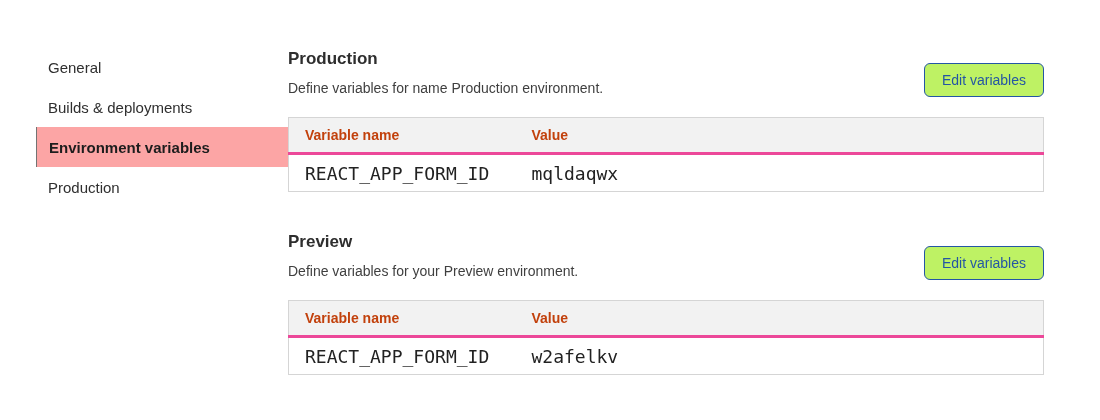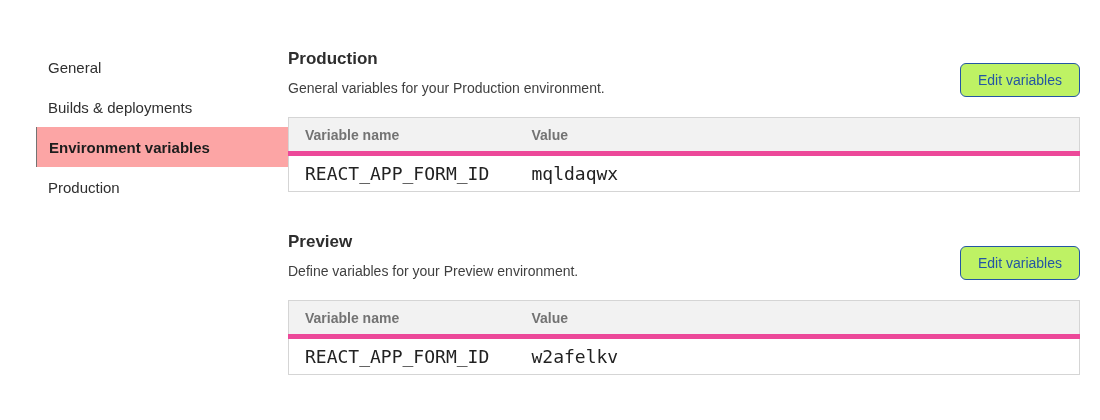--- a/index.html
+++ b/index.html
@@ -3,21 +3,21 @@
 <meta charset="utf-8">
 <style>
   * { box-sizing: border-box; }
   html, body { margin: 0; padding: 0; }
   body {
     width: 1100px; height: 420px; overflow: hidden;
     background: #ffffff;
     font-family: "Liberation Sans", sans-serif;
     -webkit-font-smoothing: antialiased;
   }
-  .page { display: flex; padding: 47px 20px 0 36px; }
+  .page { display: flex; padding: 47px 56px 0 36px; }
 
   
   .sidebar { flex: 0 0 252px; width: 252px; }
   .nav-item {
     height: 40px; display: flex; align-items: center;
     padding-left: 12px; font-size: 15px; color: #2f2f2f;
     cursor: pointer; user-select: none;
   }
   .nav-item.selected {
     background: #fca5a5;
@@ -39,22 +39,22 @@
     font-size: 14px; padding: 8px 17px; cursor: pointer;
   }
 
   
   .vars-table {
     width: 100%; border-collapse: collapse; margin-top: 20px;
     border: 1px solid #d5d5d5; font-size: 14px;
   }
   .vars-table th {
     background: #f2f2f2; text-align: left; font-weight: 700;
-    color: #737373; height: 36px; padding: 0 16px;
-    border-bottom: 5px solid #ec4899;
+    color: #c2410c; height: 36px; padding: 0 16px;
+    border-bottom: 3px solid #ec4899;
   }
   .vars-table td { height: 38px; padding: 0 16px; background: #ffffff; }
   .vars-table th:first-child, .vars-table td:first-child { width: 227px; }
   .mono {
     font-family: "DejaVu Sans Mono", monospace;
     font-size: 18px; color: #222222;
   }
 </style>
 </head>
 <body>
@@ -67,21 +67,21 @@
     <div class="nav-item selected">Environment variables</div>
     <div class="nav-item">Production</div>
   </nav>
 
   <main class="main">
 
     <section class="section">
       <div class="section-top">
         <div class="section-info">
           <h2 class="section-title">Production</h2>
-          <p class="section-desc">General variables for your Production environment.</p>
+          <p class="section-desc">Define variables for name Production environment.</p>
         </div>
         <button class="edit-btn">Edit variables</button>
       </div>
       <table class="vars-table">
         <thead>
           <tr>
             <th>Variable name</th>
             <th>Value</th>
           </tr>
         </thead>

